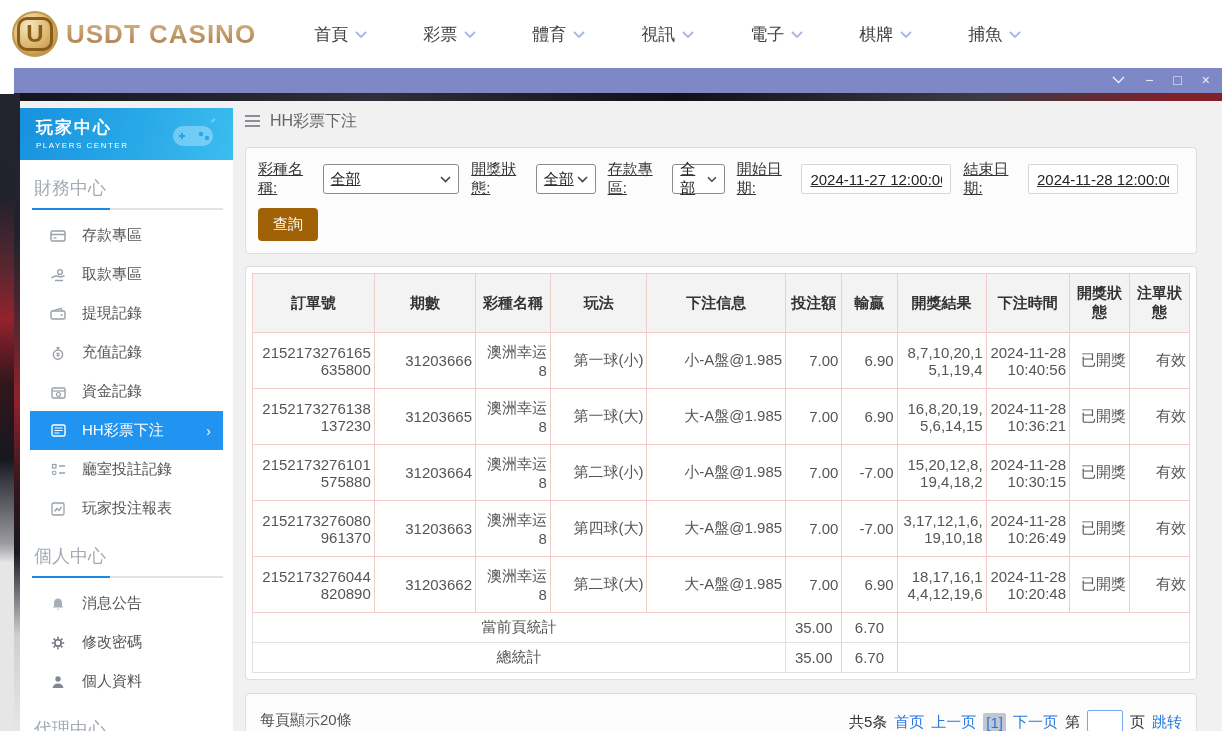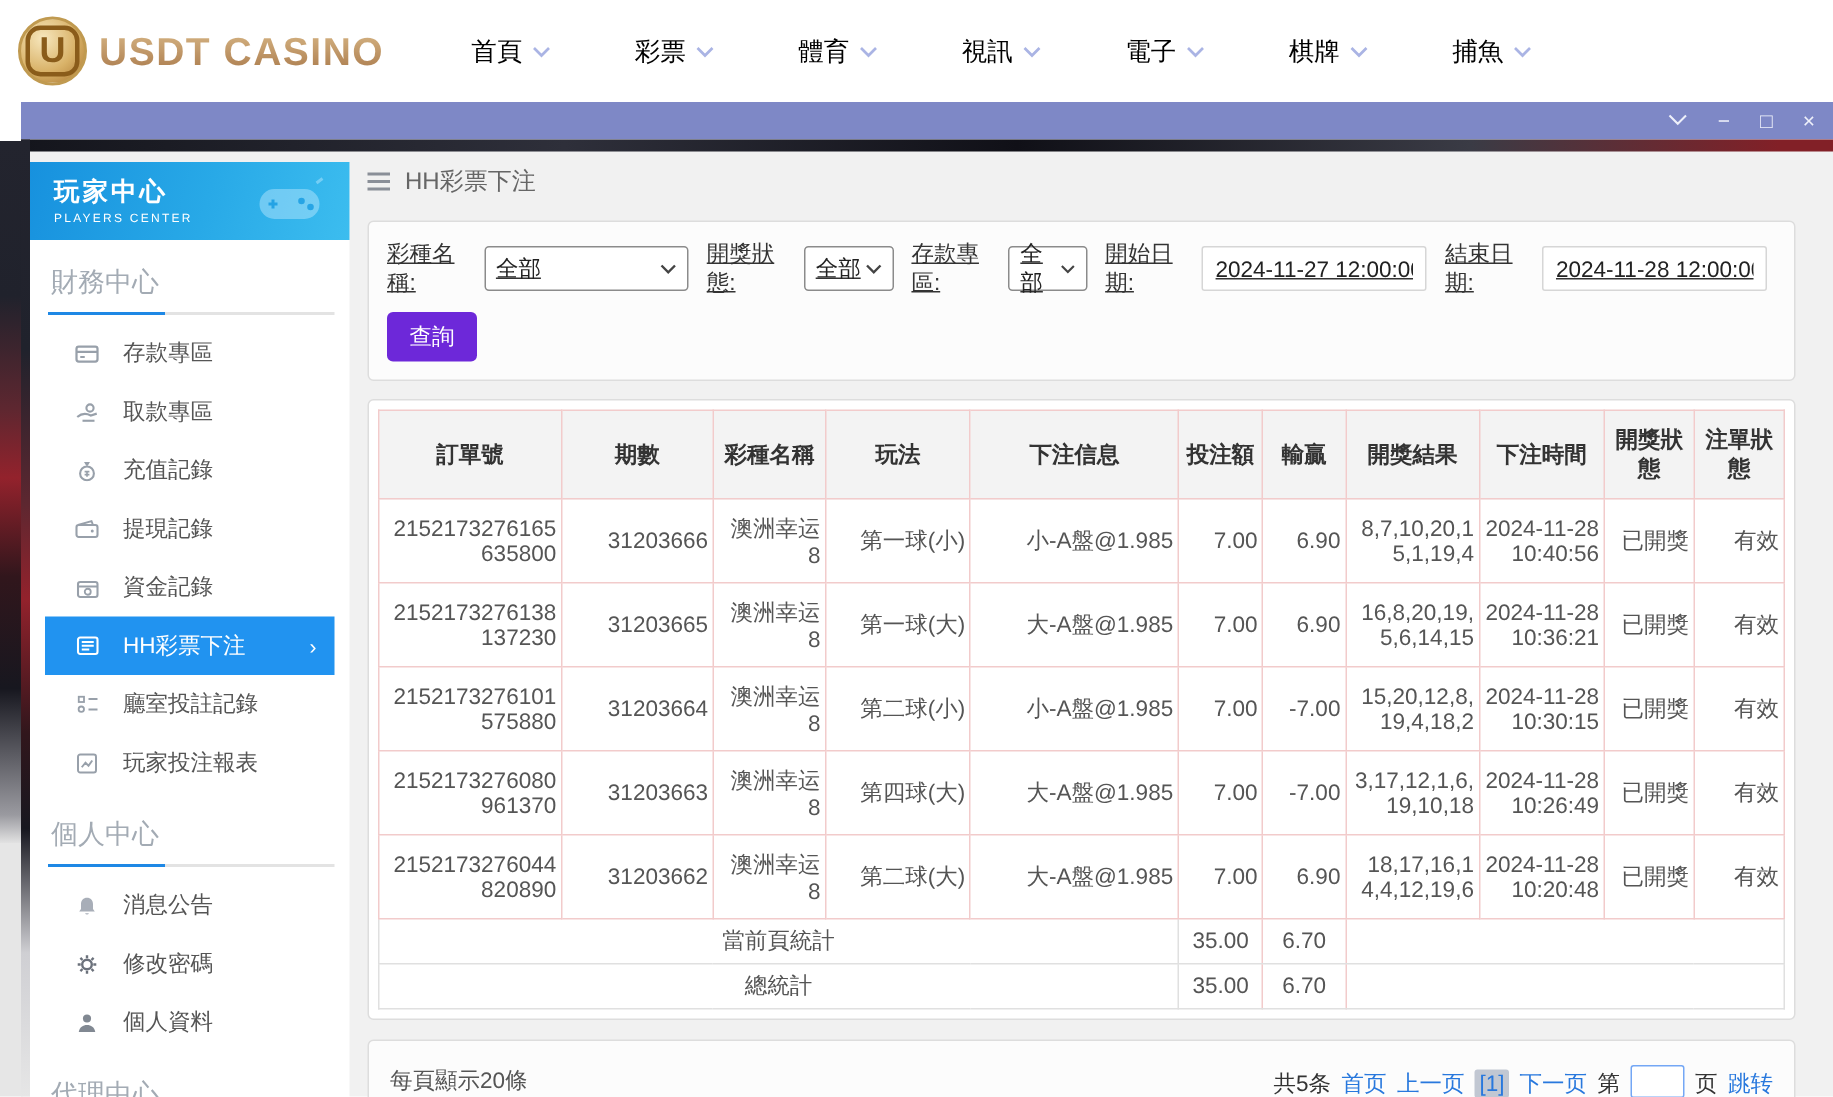--- a/index.html
+++ b/index.html
@@ -13,21 +13,21 @@
   .logo-emblem { width:46px; height:46px; border-radius:50%;
     background:radial-gradient(circle at 35% 30%, #f7e7bd, #d9b268 55%, #a8742e);
     border:2px solid #c09a50; display:flex; align-items:center; justify-content:center; }
   .logo-emblem span { font-size:24px; font-weight:bold; color:#8a5c1a;
     border:3px solid #8a5c1a; border-radius:10px; padding:0 6px; line-height:28px; }
   .logo-text { font-size:26px; font-weight:800; letter-spacing:1px;
     background:linear-gradient(180deg,#d9b887,#a8784a);
     -webkit-background-clip:text; background-clip:text; color:transparent; }
   .nav-items { display:flex; gap:56px; margin-left:58px; }
   .nav-item { display:flex; align-items:center; gap:7px; cursor:pointer;
-    font-size:17px; color:#000000; text-decoration:none; }
+    font-size:17px; color:#404040; text-decoration:none; }
   .nav-item svg { margin-top:2px; }
 
   
   .bg-photo-strip { position:absolute; left:0; top:94px; width:15px; height:468px;
     background:linear-gradient(180deg,#23242e 0%,#20222c 22%,#5d2730 38%,#93222c 48%,#31161c 62%,#17171f 78%,#9a9aa0 96%,#e2e2e2 100%); }
   .bg-bottom-strip { position:absolute; left:0; top:562px; width:15px; height:169px; background:#e6e6e6; }
 
   
   .modal { position:absolute; left:14px; top:66px; width:1208px; height:665px; }
   .titlebar { height:27px; background:#7e88c6; display:flex; align-items:center;
@@ -70,21 +70,21 @@
 
   .filter-card { margin-top:6px; padding:12px 12px 12px; }
   .filter-row { display:flex; align-items:center; gap:6px; font-size:15px; color:#333; flex-wrap:nowrap;text-decoration:underline; }
   .sel { background:#fff; border:1px solid #8b8b8b; border-radius:3px; height:30px;
     display:inline-flex; align-items:center; justify-content:space-between;
     padding:0 7px; font-size:15px; color:#222; cursor:pointer; margin-right:6px; }
   .sel-lottery { width:148px; } .sel-draw { width:64px; } .sel-order { width:56px; }
   .dateinput { height:30px; border:1px solid #d6d6d6; border-radius:2px; background:#fff;
     font-size:15px; color:#222; padding:0 8px; width:150px; margin-right:6px;
     font-family:"Liberation Sans","DejaVu Sans",sans-serif; }
-  .btn-query { margin-top:10px; background:#6d28d9; color:#fff; border:none;
+  .btn-query { margin-top:10px; background:#a16207; color:#fff; border:none;
     border-radius:4px; font-size:15px; padding:7px 15px; cursor:pointer;
     font-family:"Liberation Sans","DejaVu Sans",sans-serif; }
 
   .table-card { margin-top:12px; padding:6px; background:#fff; }
   table { width:100%; border-collapse:collapse; table-layout:fixed; }
   th,td { border:1px solid #f2cbcb; text-align:center; word-break:break-all; }
   th { background:#f3f3f3; color:#333; font-size:15px; font-weight:bold; padding:10px 1px; }
   td { color:#555; font-size:15px; padding:5px 3px; }
   tr.data-row td { height:56px;text-align:right; }
   tr.summary td { height:29px; border-top-color:#e0e0e0; border-bottom-color:#e0e0e0; }
@@ -207,37 +207,37 @@
             <svg width="16" height="14" viewBox="0 0 16 14">
               <circle cx="10" cy="4" r="2.4" stroke="#98a0aa" stroke-width="1.4" fill="none"></circle>
               <path d="M1.5 10c3-2.5 6-2.5 9-1l4-1.2" stroke="#98a0aa" stroke-width="1.5" fill="none"></path>
               <path d="M5 12.5h8" stroke="#98a0aa" stroke-width="1.4"></path>
             </svg>
           </span>
         <span>取款專區</span>
       </div>
       <div class="menu-item">
         <span class="mi-icon">
+            <svg width="16" height="13" viewBox="0 0 16 13">
+              <path d="M2 4l9-2.6L12 4" stroke="#98a0aa" stroke-width="1.3" fill="none"></path>
+              <rect x="1" y="4" width="14" height="8" rx="1.5" stroke="#98a0aa" stroke-width="1.4" fill="none"></rect>
+              <circle cx="11.5" cy="8" r="1" fill="#98a0aa"></circle>
+            </svg>
+          </span>
+        <span>提現記錄</span>
+      </div>
+      <div class="menu-item">
+        <span class="mi-icon">
             <svg width="14" height="14" viewBox="0 0 14 14">
               <path d="M5 1h4l-1.5 2.5h-1z" fill="#98a0aa"></path>
               <circle cx="7" cy="8.6" r="4.6" stroke="#98a0aa" stroke-width="1.4" fill="none"></circle>
               <path d="M5.4 7.4h3.2M5.4 9.4h3.2M7 7.4v3.4" stroke="#98a0aa" stroke-width="1.1"></path>
             </svg>
           </span>
         <span>充值記錄</span>
-      </div>
-      <div class="menu-item">
-        <span class="mi-icon">
-            <svg width="16" height="13" viewBox="0 0 16 13">
-              <path d="M2 4l9-2.6L12 4" stroke="#98a0aa" stroke-width="1.3" fill="none"></path>
-              <rect x="1" y="4" width="14" height="8" rx="1.5" stroke="#98a0aa" stroke-width="1.4" fill="none"></rect>
-              <circle cx="11.5" cy="8" r="1" fill="#98a0aa"></circle>
-            </svg>
-          </span>
-        <span>提現記錄</span>
       </div>
       <div class="menu-item">
         <span class="mi-icon">
             <svg width="15" height="14" viewBox="0 0 15 14">
               <rect x="1" y="3" width="13" height="10" rx="1.5" stroke="#98a0aa" stroke-width="1.4" fill="none"></rect>
               <path d="M1 6h13" stroke="#98a0aa" stroke-width="1.2"></path>
               <circle cx="7.5" cy="9.5" r="2" stroke="#98a0aa" stroke-width="1.2" fill="none"></circle>
             </svg>
           </span>
         <span>資金記錄</span>

